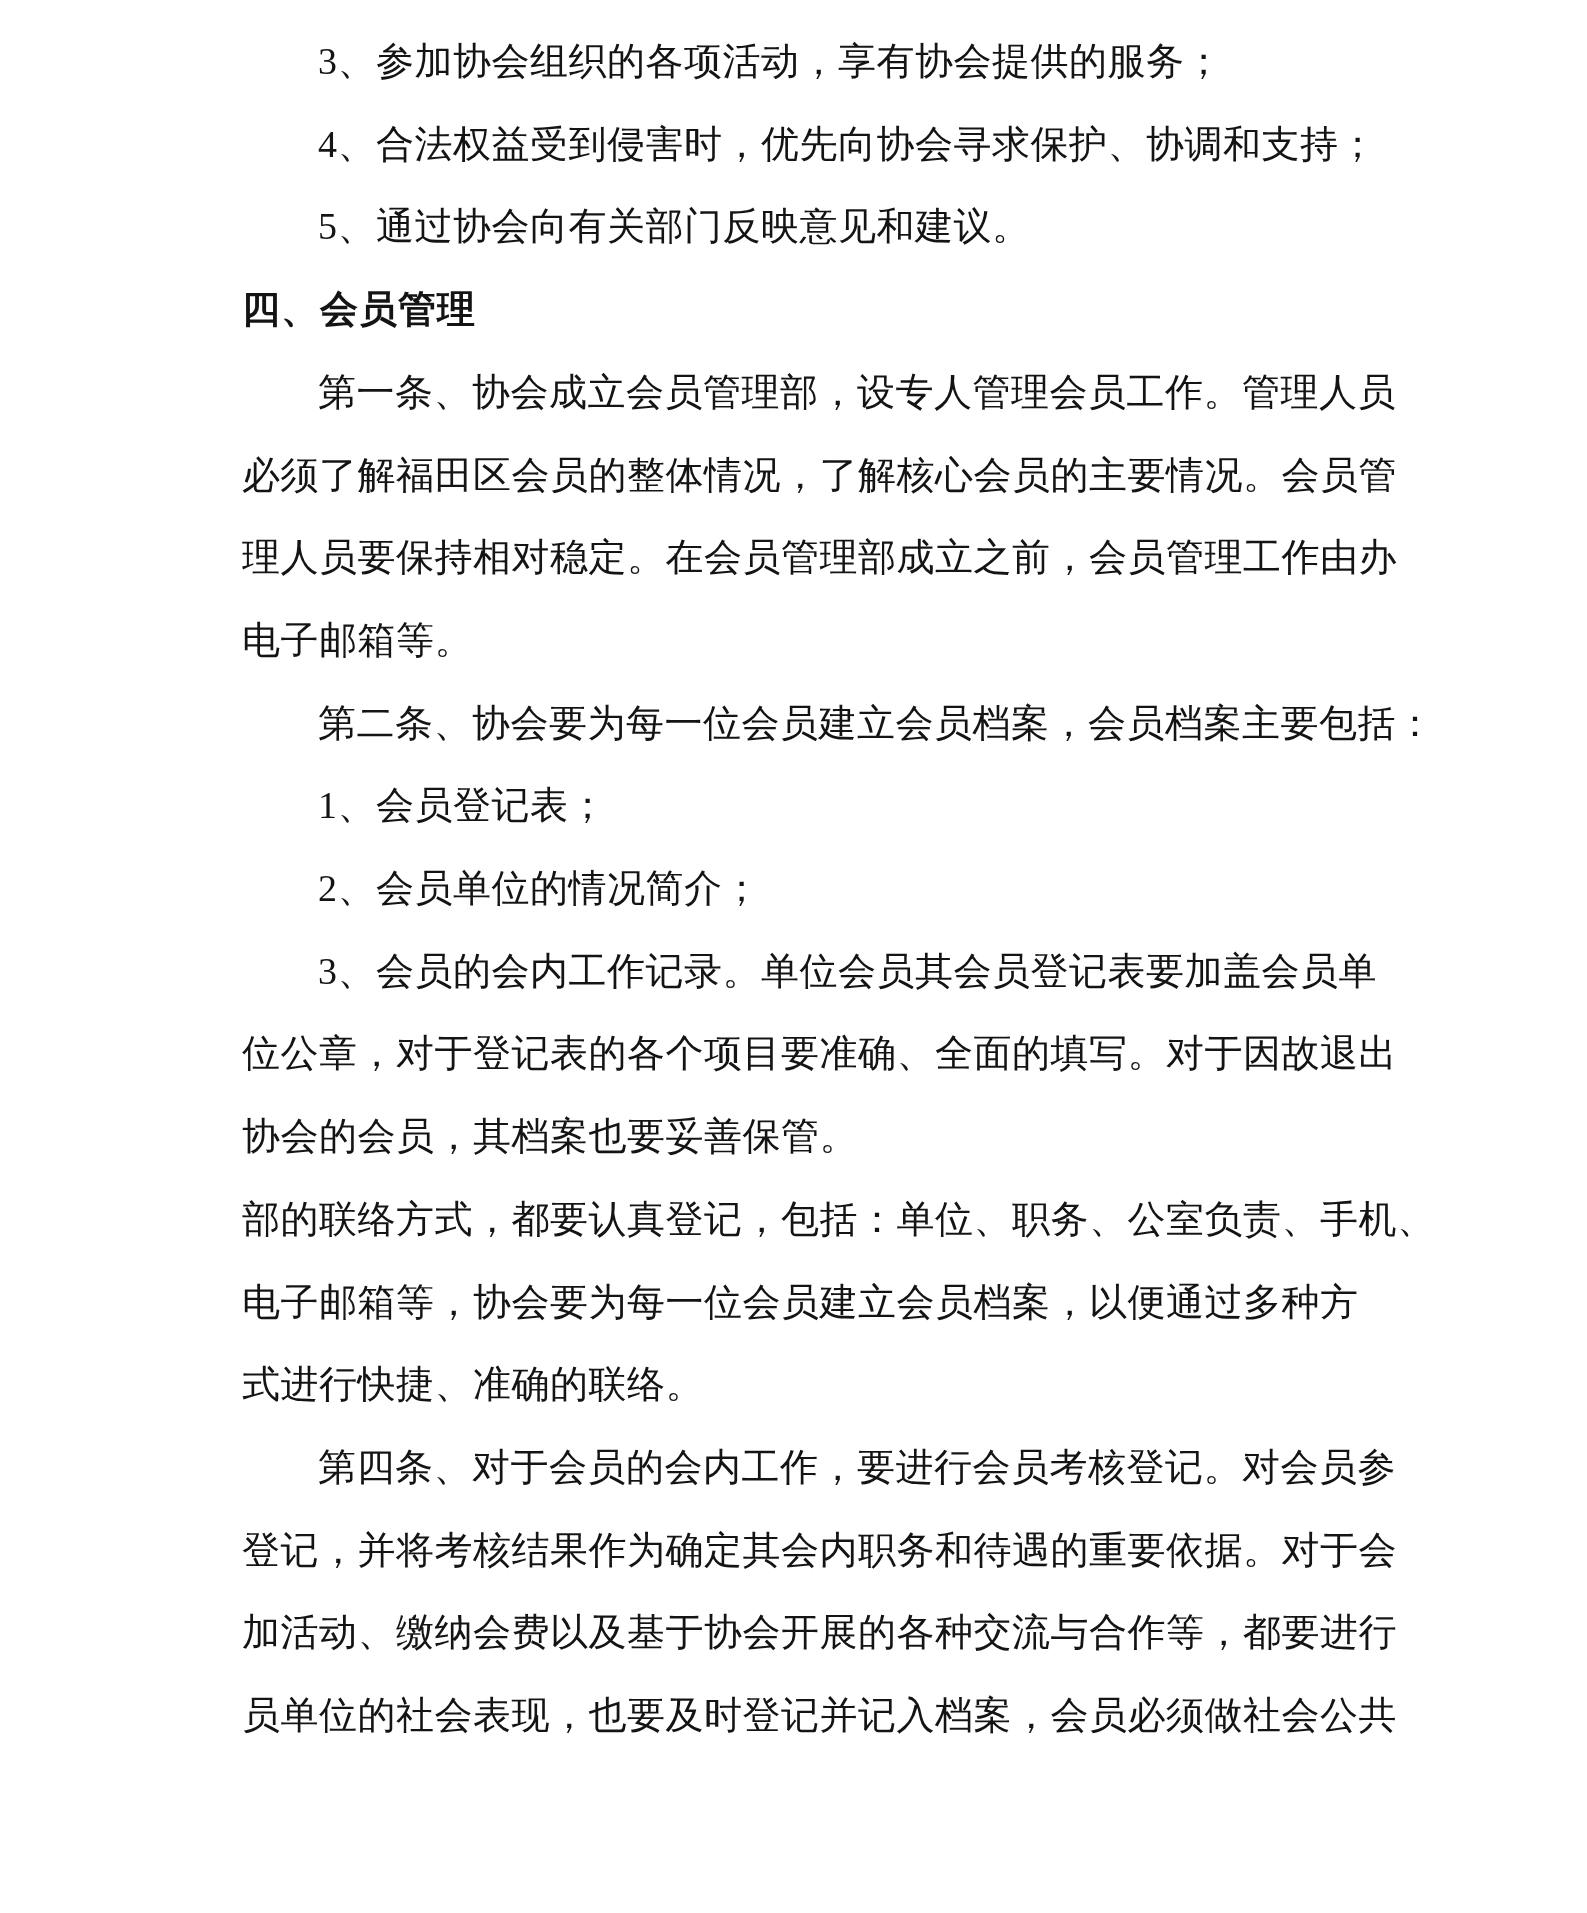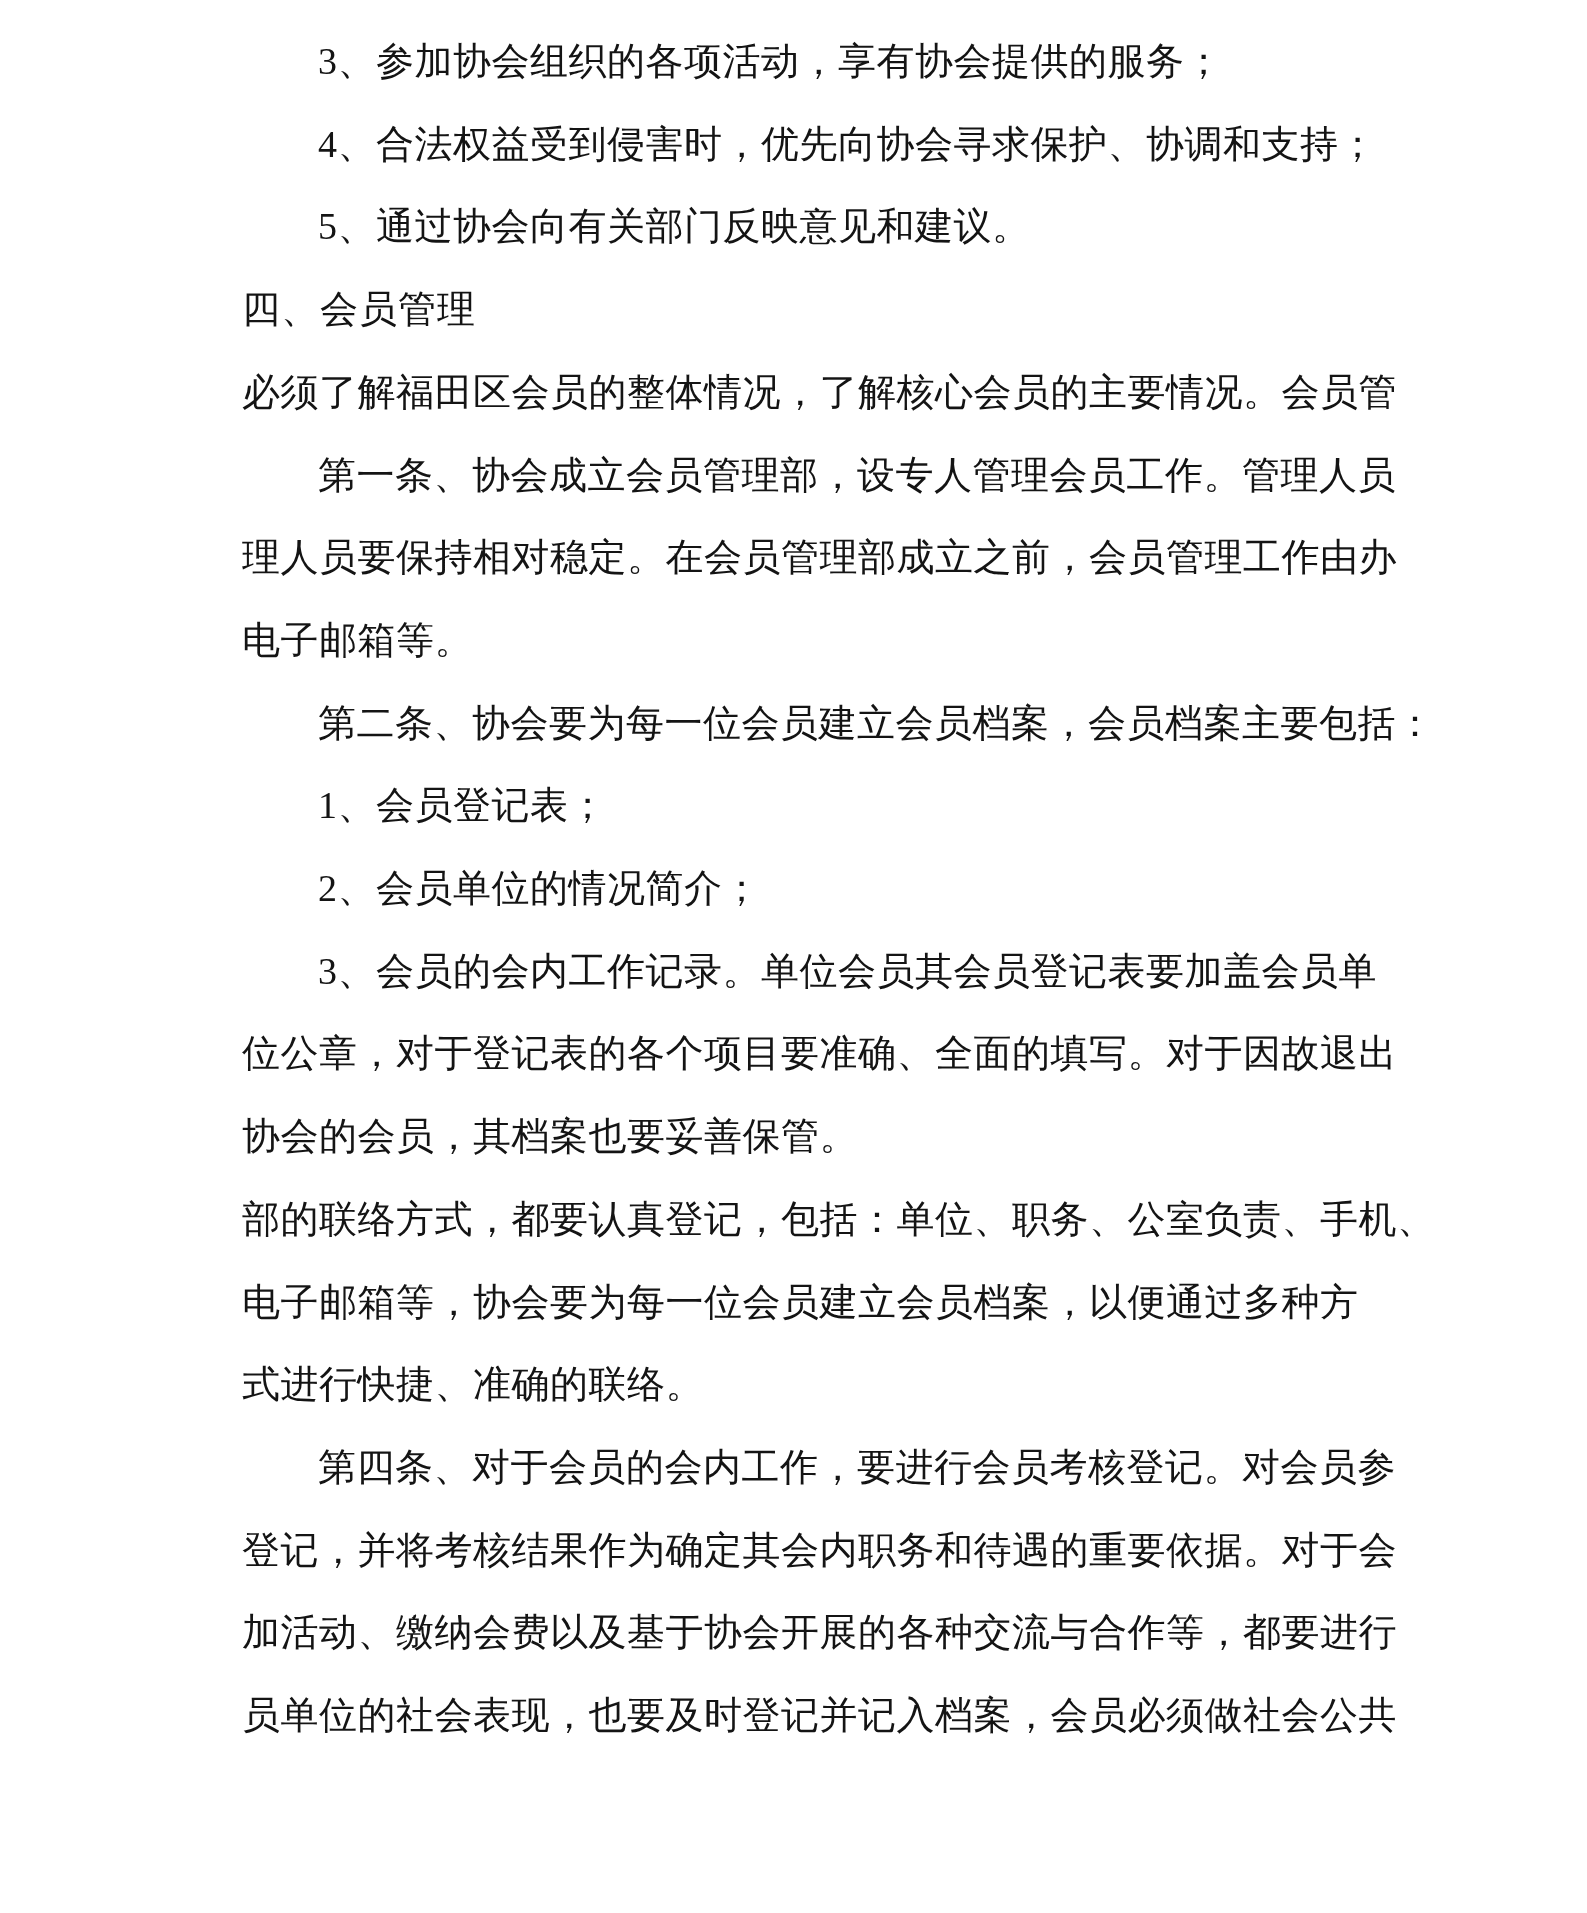--- a/index.html
+++ b/index.html
@@ -26,35 +26,35 @@
     font-size: 38px;
     line-height: 82.7px;
     letter-spacing: 0.5px;
     white-space: nowrap;
     font-weight: normal;
   }
   .line.indent {
     padding-left: 76px;
   }
   .line.heading {
-    font-weight: normal;
+    font-weight: bold;
     letter-spacing: 1px;
   }
 </style>
 </head>
 <body>
 
 <div class="page">
   <div class="content">
     <div class="line indent">3、参加协会组织的各项活动，享有协会提供的服务；</div>
     <div class="line indent">4、合法权益受到侵害时，优先向协会寻求保护、协调和支持；</div>
     <div class="line indent">5、通过协会向有关部门反映意见和建议。</div>
     <div class="line heading">四、会员管理</div>
+    <div class="line indent">第一条、协会成立会员管理部，设专人管理会员工作。管理人员</div>
     <div class="line">必须了解福田区会员的整体情况，了解核心会员的主要情况。会员管</div>
-    <div class="line indent">第一条、协会成立会员管理部，设专人管理会员工作。管理人员</div>
     <div class="line">理人员要保持相对稳定。在会员管理部成立之前，会员管理工作由办</div>
     <div class="line">电子邮箱等。</div>
     <div class="line indent">第二条、协会要为每一位会员建立会员档案，会员档案主要包括：</div>
     <div class="line indent">1、会员登记表；</div>
     <div class="line indent">2、会员单位的情况简介；</div>
     <div class="line indent">3、会员的会内工作记录。单位会员其会员登记表要加盖会员单</div>
     <div class="line">位公章，对于登记表的各个项目要准确、全面的填写。对于因故退出</div>
     <div class="line">协会的会员，其档案也要妥善保管。</div>
     <div class="line">部的联络方式，都要认真登记，包括：单位、职务、公室负责、手机、</div>
     <div class="line">电子邮箱等，协会要为每一位会员建立会员档案，以便通过多种方</div>

